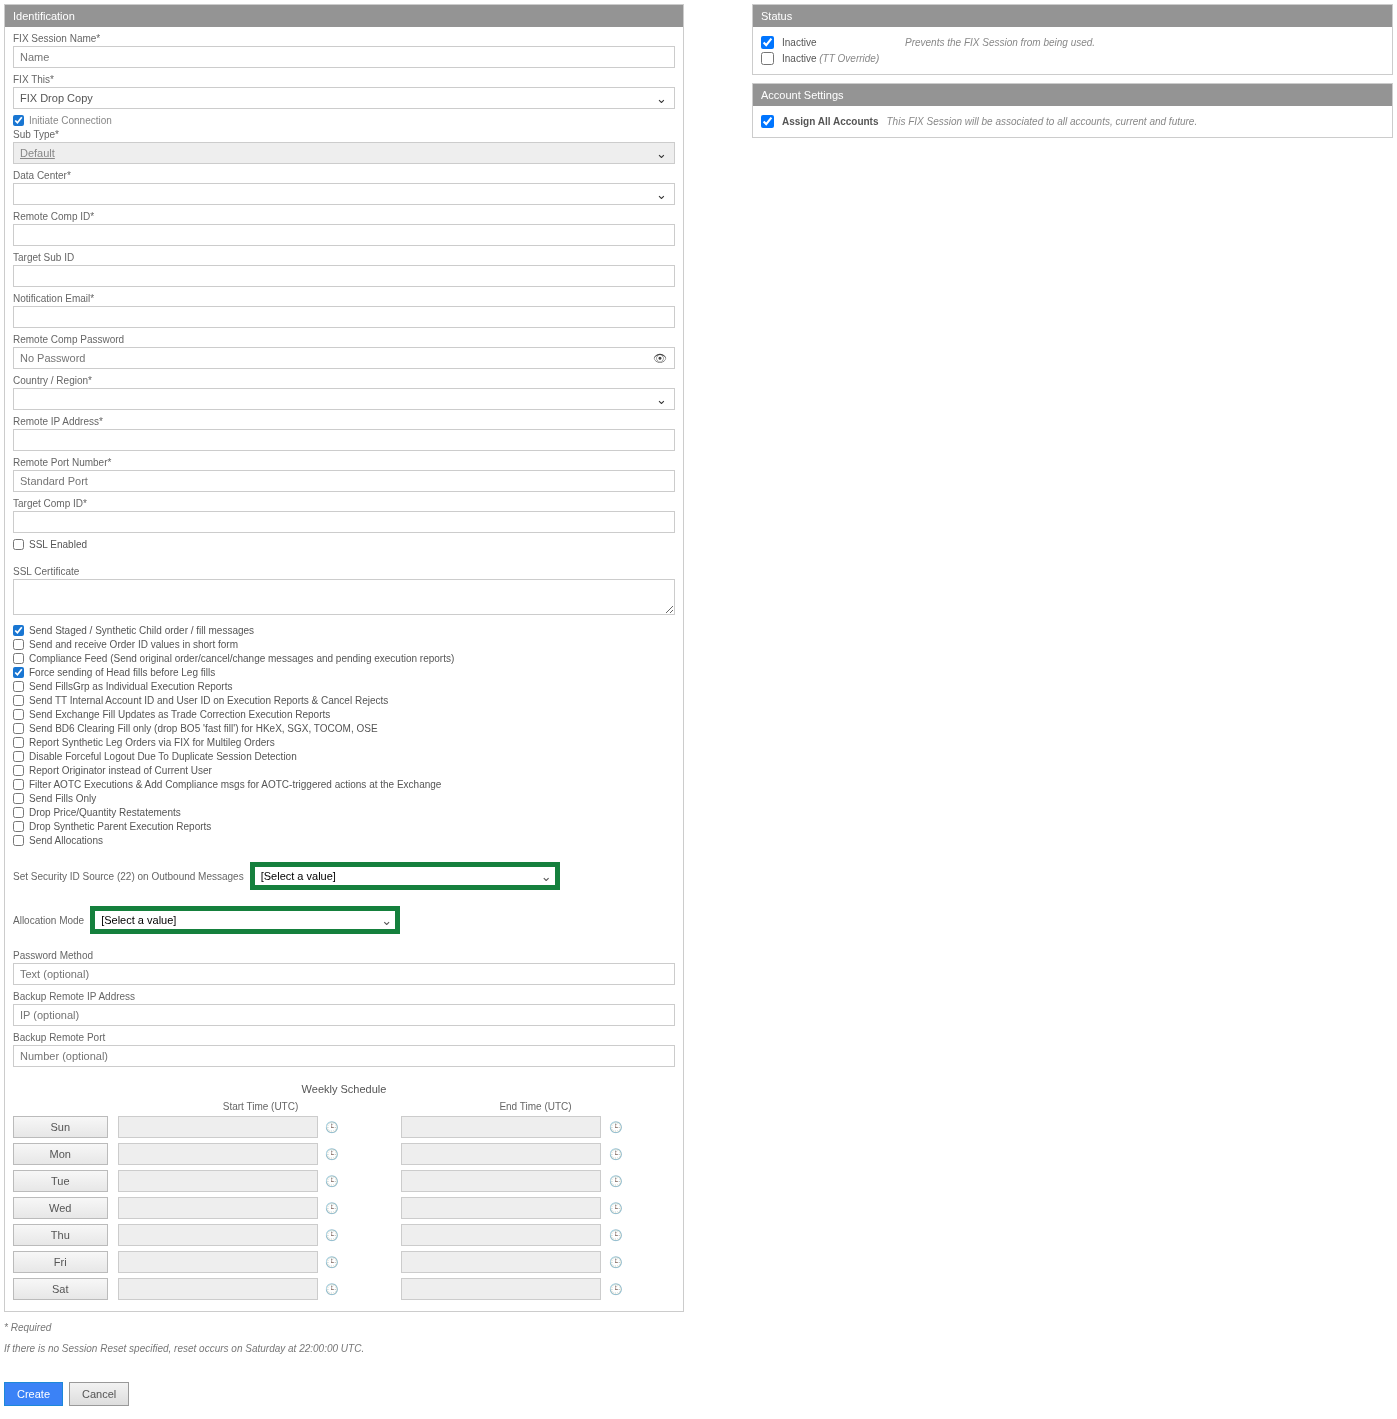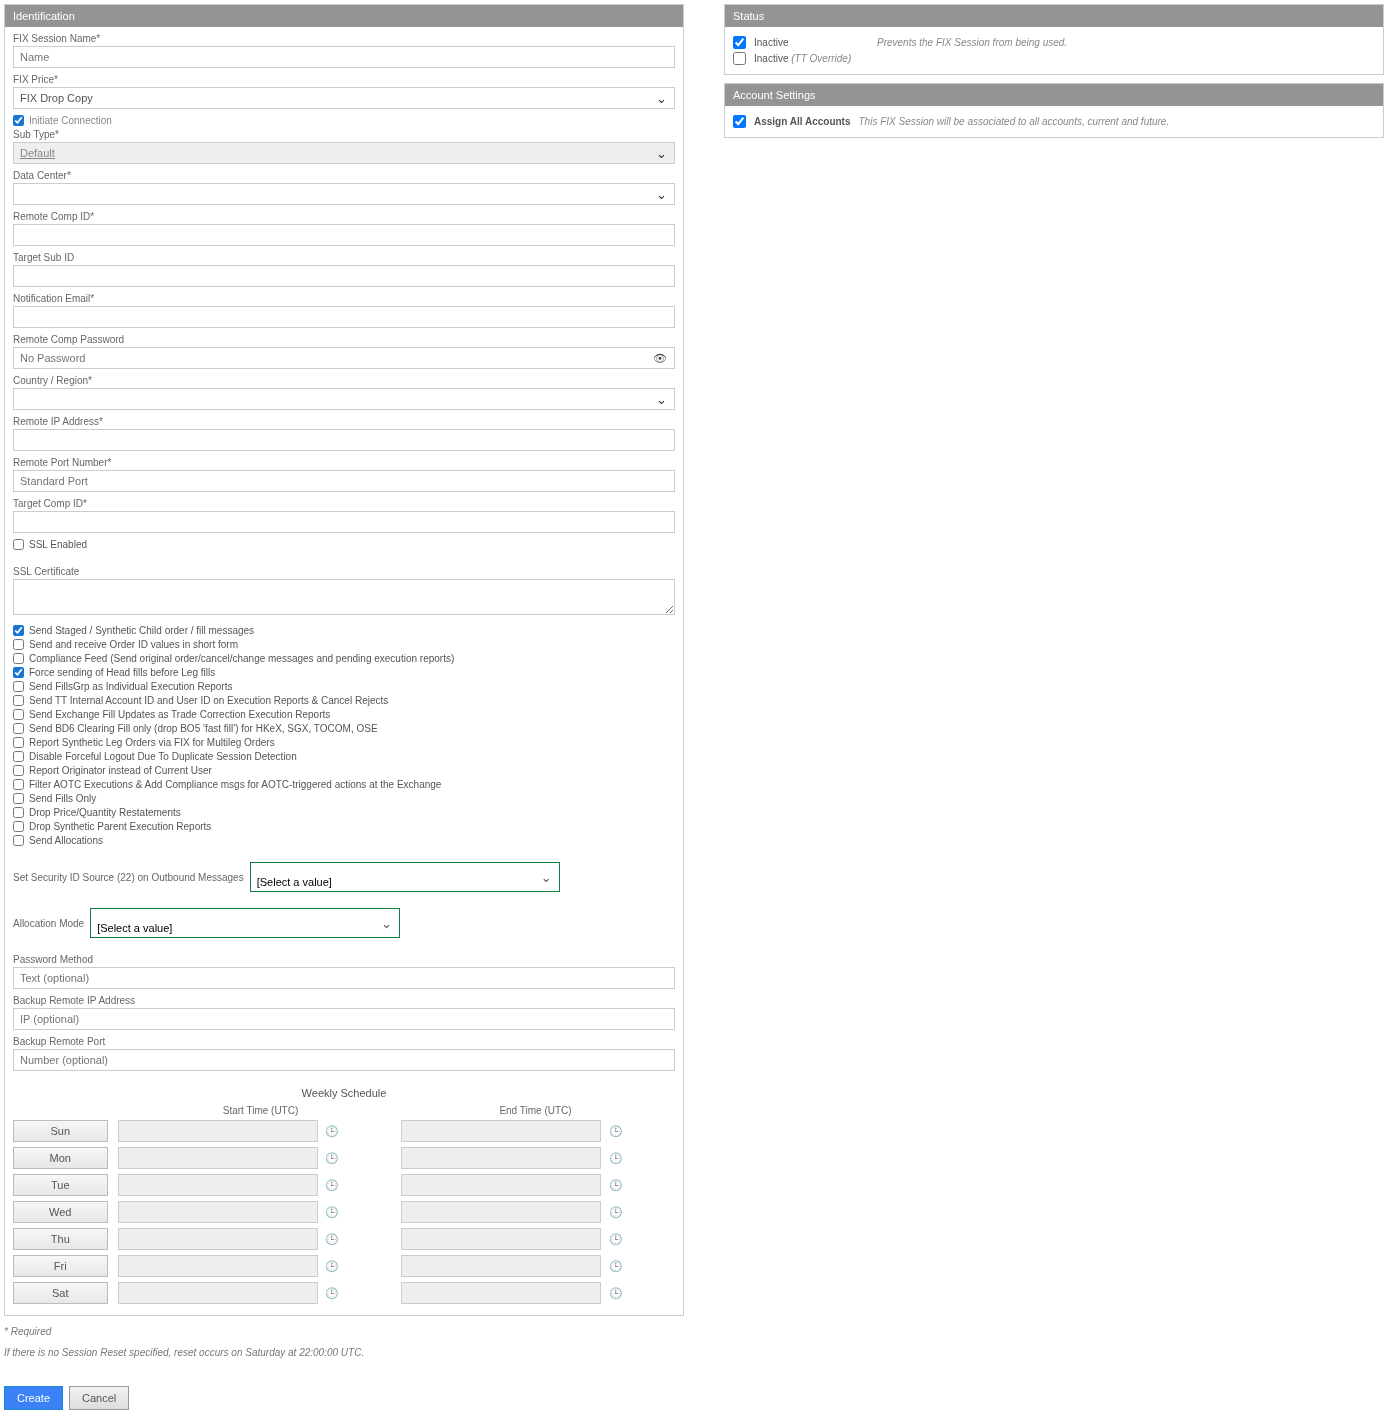--- a/index.html
+++ b/index.html
@@ -1,37 +1,37 @@
 <!DOCTYPE html>
 <html><head>
 <meta charset="utf-8">
 <style>
 * { box-sizing: border-box; margin: 0; padding: 0; }
 body { font-family: Arial, Helvetica, sans-serif; font-size: 11px; color: #555; background: #fff; padding: 4px; }
 .container { display: flex; gap: 40px; align-items: flex-start; }
 .left-col { width: 680px; }
-.right-col { width: 660px; }
+.right-col { width: 660px; margin-left: 28px; }
 .panel { border: 1px solid #ccc; margin-bottom: 8px; }
 .panel-header { background: #949494; color: #fff; padding: 5px 8px; font-size: 11px; }
 .panel-body { padding: 6px 8px; }
 .form-row { margin-bottom: 6px; }
 .form-label { font-size: 10px; color: #666; display: block; margin-bottom: 2px; }
 .form-input, .form-select, .form-textarea { width: 100%; border: 1px solid #ccc; padding: 3px 6px; font-size: 11px; color: #555; background: #fff; height: 22px; }
 .form-select { appearance: none; background: #fff; text-decoration: underline; }
 .select-wrap { position: relative; }
 .select-wrap .chev { position: absolute; right: 8px; top: 50%; transform: translateY(-50%); pointer-events: none; font-size: 13px; color: #333; }
 .form-select.disabled { background: #eee; color: #888; }
 .form-textarea { height: 36px; resize: both; }
 .pw-wrap { position: relative; }
 .pw-wrap .eye { position: absolute; right: 8px; top: 50%; transform: translateY(-50%); font-size: 11px; color: #444; }
 .check-row { display: flex; align-items: center; gap: 5px; margin: 3px 0; font-size: 10px; color: #555; }
 .check-row input[type=checkbox] { width: 11px; height: 11px; accent-color: #1976d2; }
 .inline-select-row { display: flex; align-items: center; gap: 6px; margin: 16px 0; }
 .inline-select-row label { font-size: 10px; color: #666; }
-.inline-select { border: 1px solid #15803d; padding: 13px 28px 3px 6px; font-size: 11px; background: #fff; }
+.inline-select { border: 5px solid #15803d; padding: 3px 28px 3px 6px; font-size: 11px; background: #fff; }
 .inline-select-wrap { position: relative; display: inline-block; }
 .inline-select-wrap .chev { position: absolute; right: 8px; top: 50%; transform: translateY(-50%); font-size: 13px; }
 .schedule { margin-top: 16px; }
 .schedule-title { text-align: center; font-size: 11px; margin-bottom: 6px; }
 .schedule-head { display: flex; font-size: 10px; color: #666; margin-bottom: 4px; }
 .sch-col-day { width: 110px; }
 .sch-col-time { width: 275px; text-align: center; }
 .schedule-row { display: flex; align-items: center; gap: 10px; margin-bottom: 5px; }
 .day-btn { width: 95px; height: 22px; background: linear-gradient(#f7f7f7,#e7e7e7); border: 1px solid #bbb; font-size: 11px; color: #555; cursor: pointer; }
 .time-input { width: 200px; height: 22px; border: 1px solid #ccc; background: #eee; }
@@ -54,21 +54,21 @@
     <div class="panel">
       <div class="panel-header">Identification</div>
       <div class="panel-body">
 
         <div class="form-row">
           <label class="form-label">FIX Session Name*</label>
           <input class="form-input" placeholder="Name" style="">
         </div>
 
         <div class="form-row">
-          <label class="form-label">FIX Price*</label>
+          <label class="form-label">FIX This*</label>
           <div class="select-wrap">
             <input class="form-input" readonly="" value="FIX Drop Copy" style="">
             <span class="chev">⌄</span>
           </div>
         </div>
 
         <div class="check-row">
           <input type="checkbox" checked="" style="">
           <span style="color:#888;">Initiate Connection</span>
         </div>

